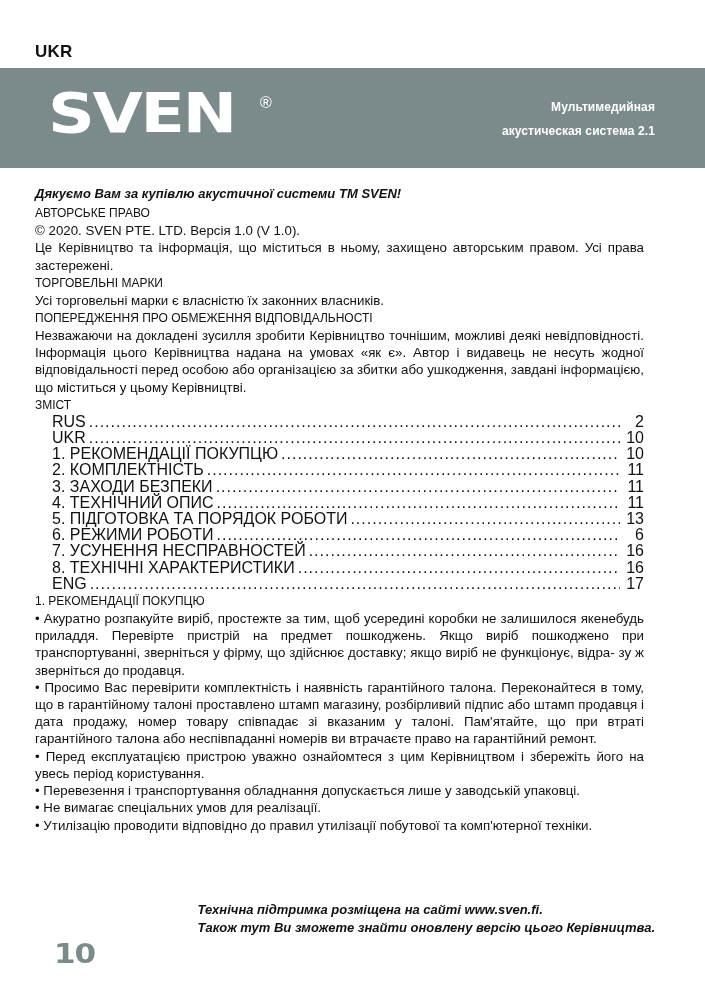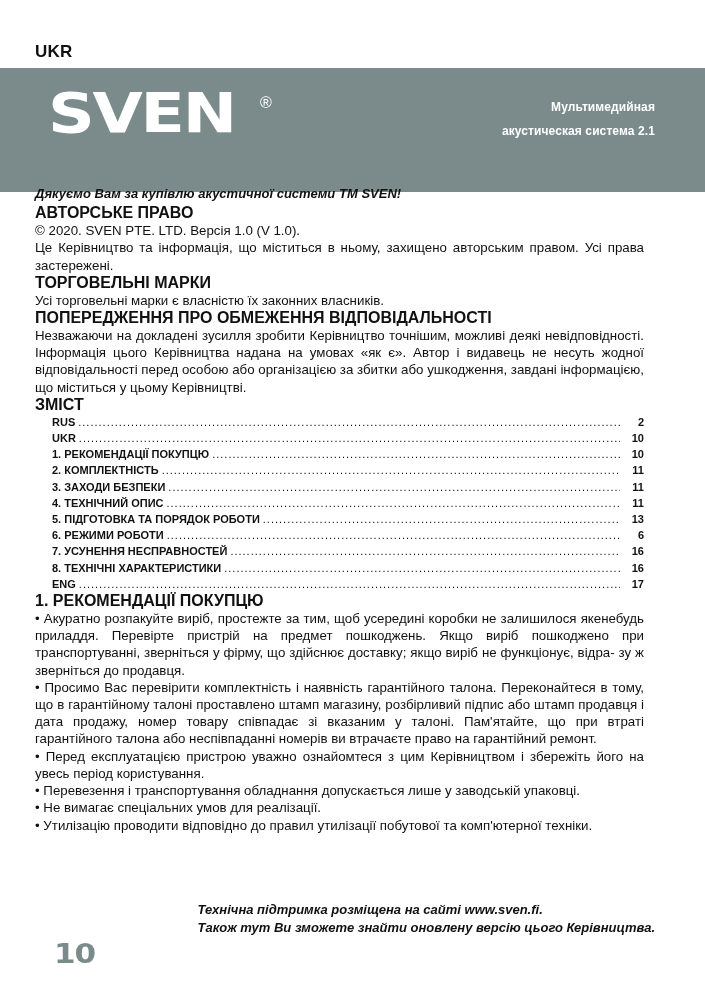--- a/index.html
+++ b/index.html
@@ -1,34 +1,34 @@
 <!DOCTYPE html>
 <html><head>
 <meta charset="utf-8">
 <style>
   * { box-sizing: border-box; margin: 0; padding: 0; }
   html, body { width: 705px; height: 1000px; background: #ffffff; overflow: hidden; }
   body { position: relative; font-family: "Liberation Sans", "DejaVu Sans", sans-serif; color: #111; }
 
   .lang-tag { position: absolute; left: 35px; top: 42px; font-size: 17px; font-weight: bold; letter-spacing: 0.2px; }
 
-  .banner { position: absolute; left: 0; top: 68px; width: 705px; height: 124px; background: #7b8b8b; }
+  .banner { position: absolute; left: 0; top: 68px; width: 705px; height: 100px; background: #7b8b8b; }
   .logo { position: absolute; left: 48px; top: 22px; width: 220px; height: 48px; }
   .logo-text { font-family: "DejaVu Sans", sans-serif; font-weight: bold; font-size: 58px; color: #fff; letter-spacing: -2px; line-height: 48px; transform: scaleX(1.12) scaleY(0.95); transform-origin: left top; display: inline-block; }
   .reg { position: absolute; left: 260px; top: 26px; color: #fff; font-size: 16px; }
   .banner-title { position: absolute; right: 50px; top: 27px; text-align: right; color: #fff; font-weight: bold; font-size: 12px; line-height: 24px; letter-spacing: 0.1px; }
 
   .content { position: absolute; left: 35px; top: 185px; width: 609px; font-size: 13.3px; line-height: 17.2px; }
   .thanks { font-style: italic; font-weight: bold; font-size: 13px; margin-bottom: 2px; }
-  .h { font-weight: bold; font-size: 16px; line-height: 18px; }
+  .h { font-weight: normal; font-size: 12px; line-height: 18px; }
   .p { text-align: justify; }
   .p.last-left { text-align-last: left; }
 
   .toc { margin-left: 17px; margin-top: 0px; }
-  .toc-row { display: flex; align-items: flex-start; font-weight: bold; font-size: 11px; line-height: 16.2px; }
+  .toc-row { display: flex; align-items: flex-start; font-weight: normal; font-size: 16px; line-height: 16.2px; }
   .toc-label { white-space: nowrap; }
   .toc-dots { flex: 1; overflow: hidden; white-space: nowrap; margin: 0 4px 0 3px; letter-spacing: 1px; font-weight: normal; }
   .toc-dots::before { content: "................................................................................................................................................................................"; }
   .toc-page { min-width: 20px; text-align: right; }
 
   .bullets .p { margin: 0; }
 
   .support { position: absolute; right: 50px; top: 901px; text-align: left; font-style: italic; font-weight: bold; font-size: 13px; line-height: 17.5px; }
   .page-num { position: absolute; left: 54px; top: 938px; font-family: "DejaVu Sans", sans-serif; font-weight: bold; font-size: 27px; color: #7b8b8b; letter-spacing: -1px; transform: scaleX(1.15); transform-origin: left top; }
 </style>

